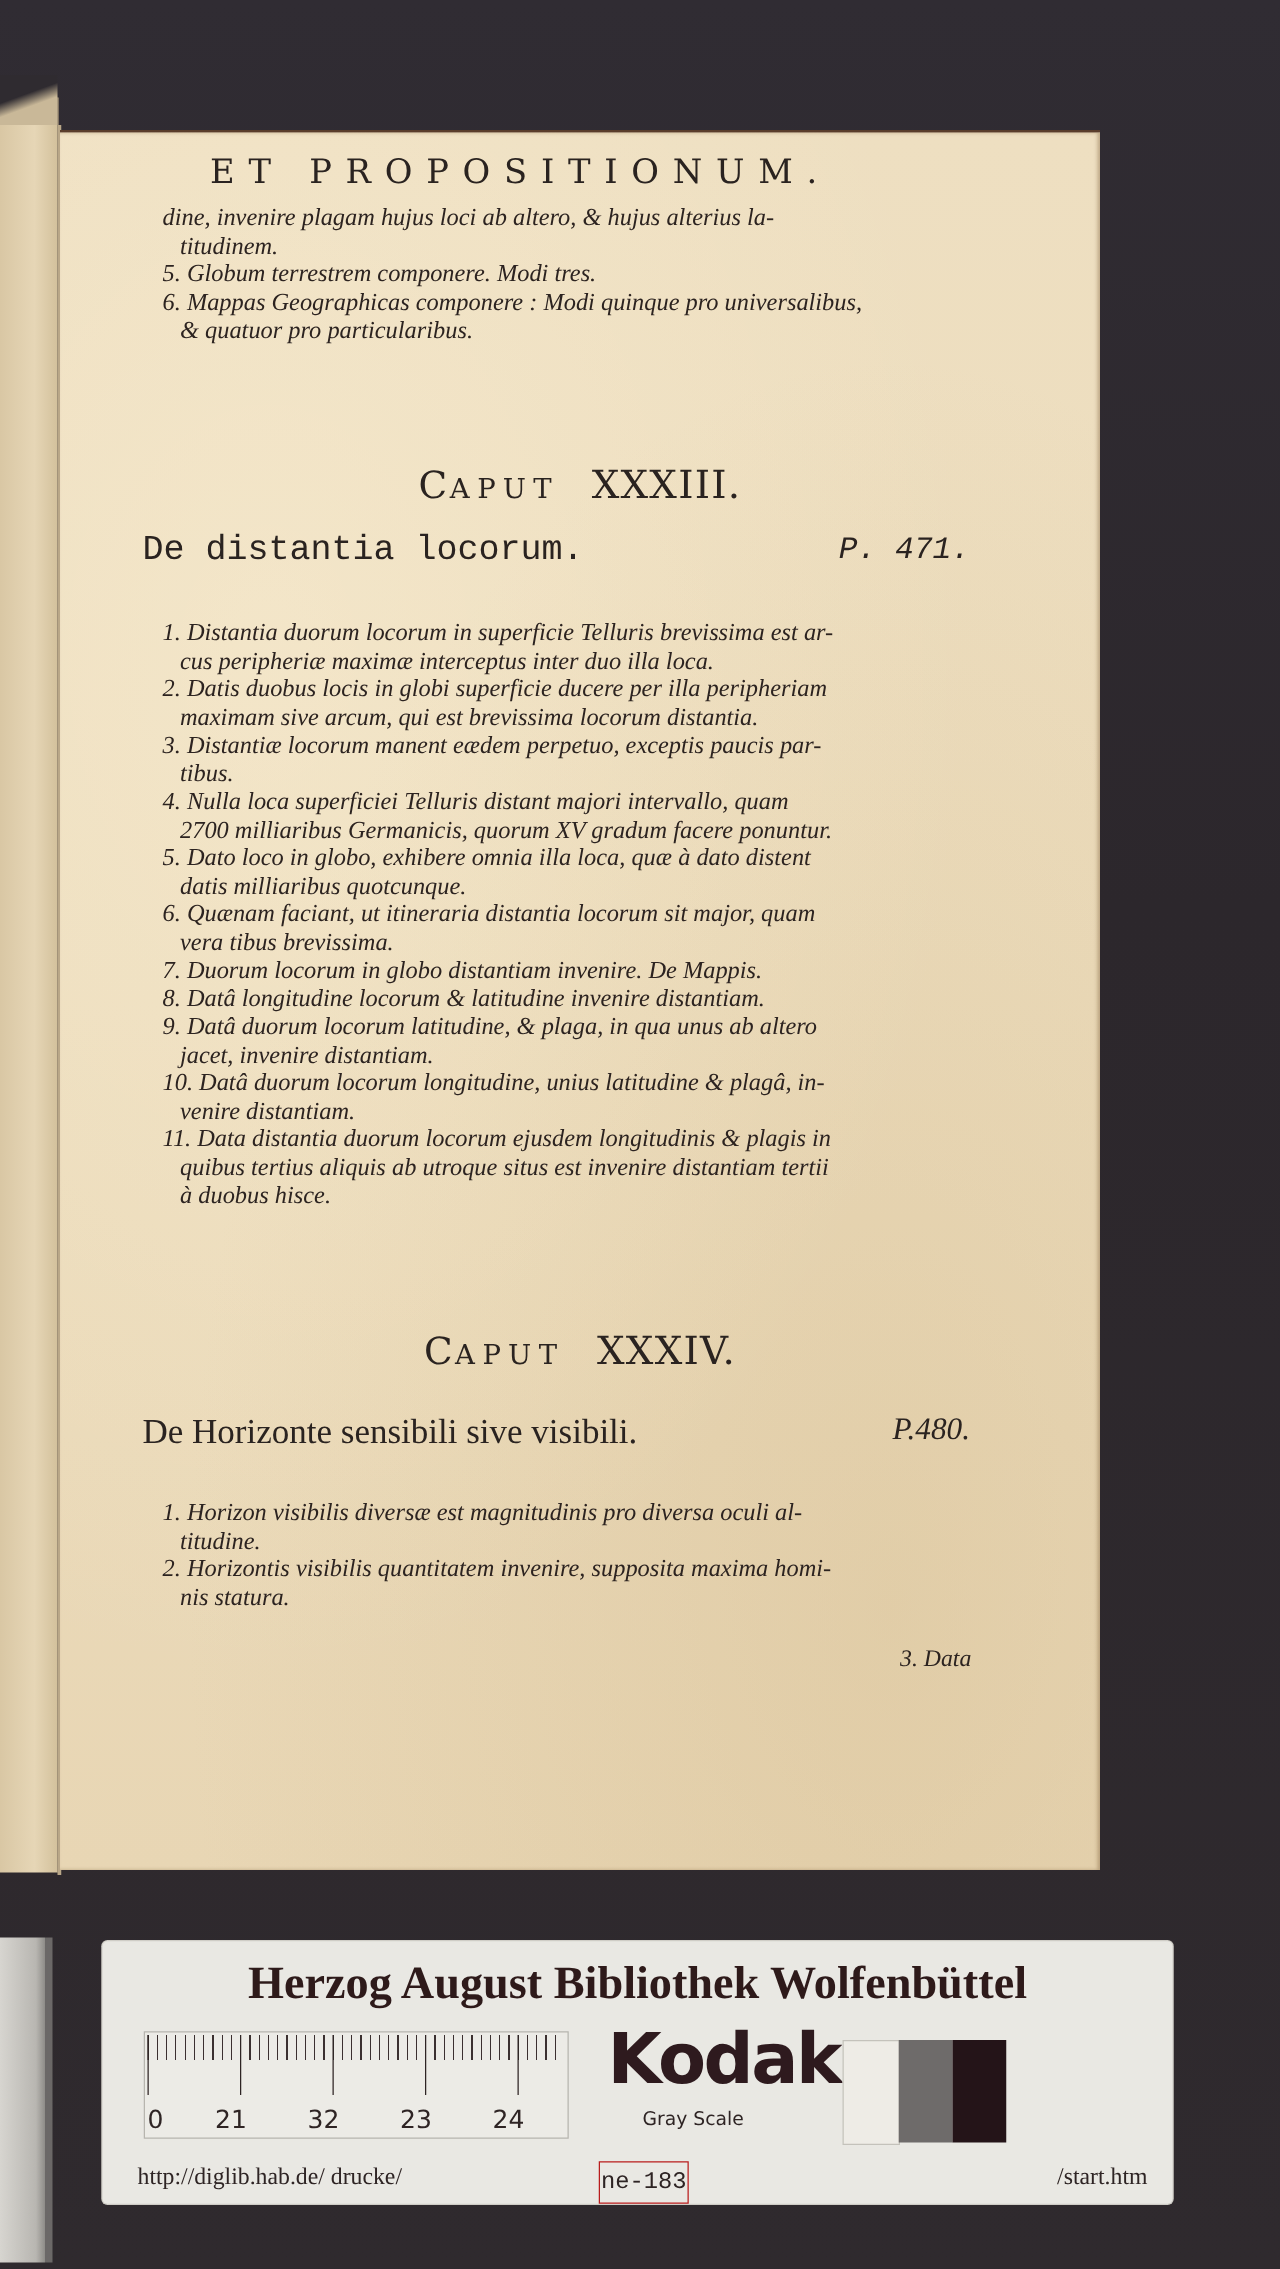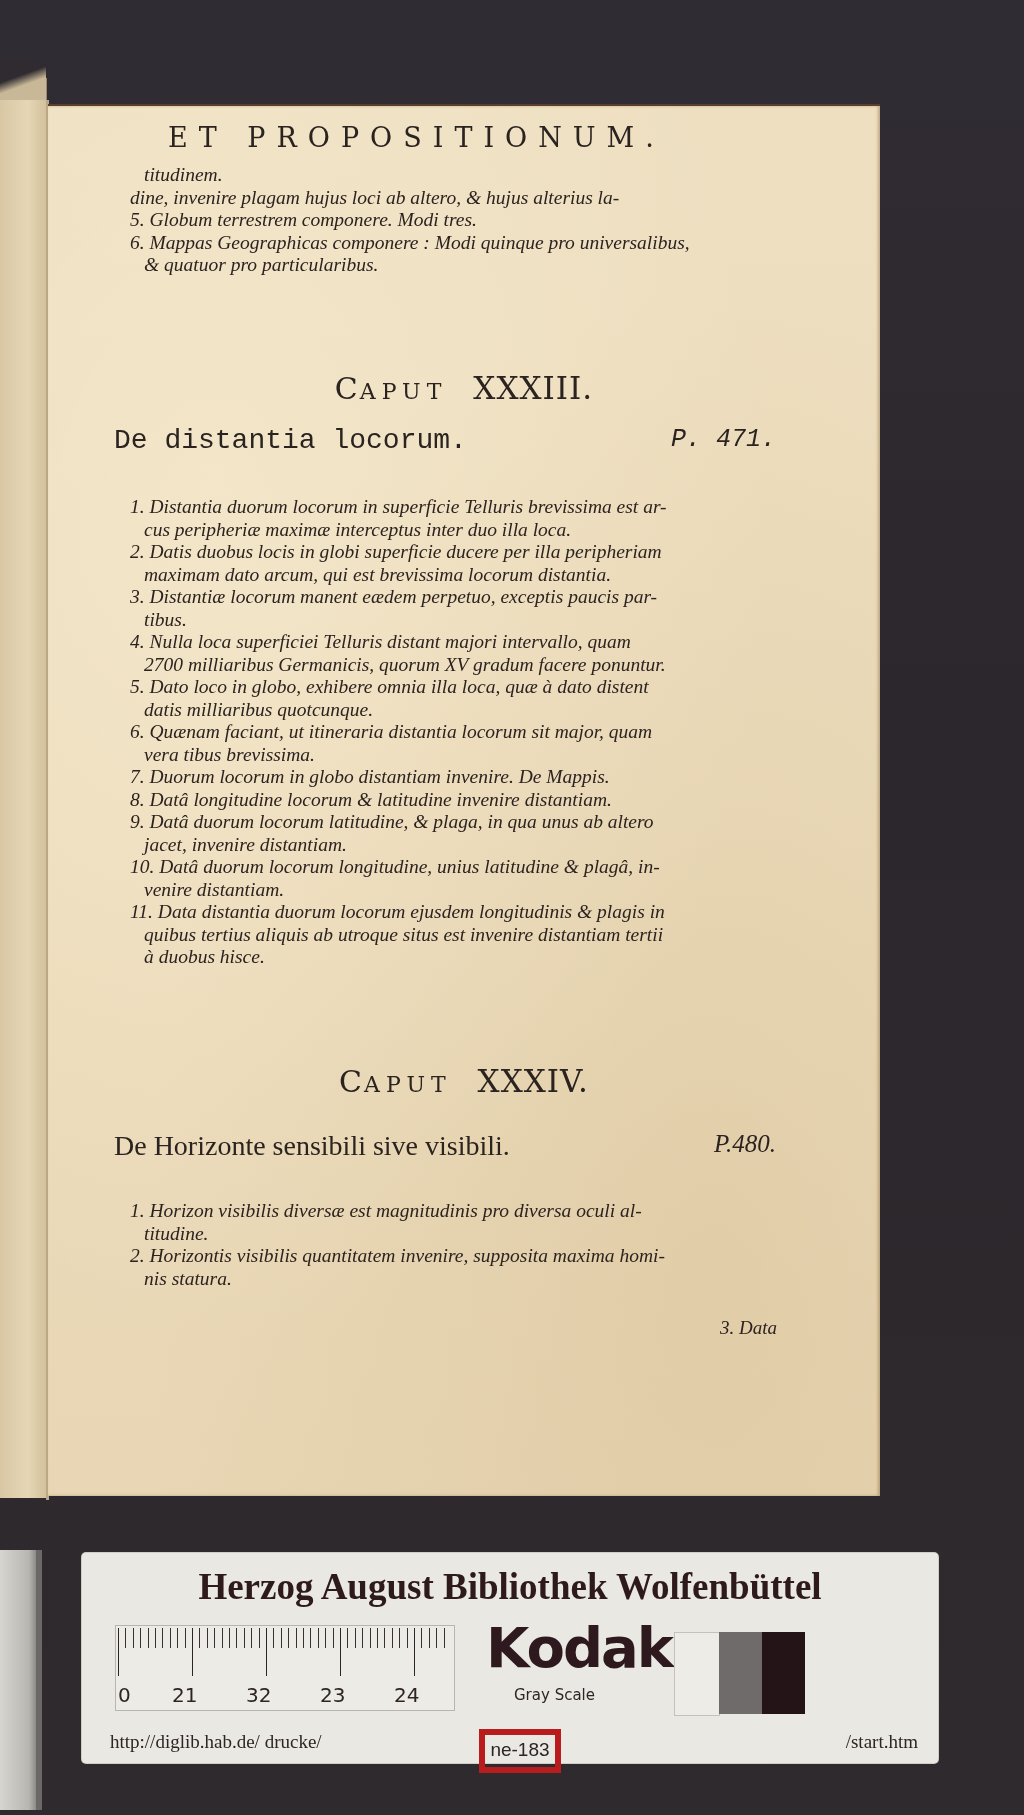--- a/index.html
+++ b/index.html
@@ -113,22 +113,22 @@
     .swatch { position: absolute; top: 79px; height: 82px; }
     .sw-light { left: 592px; width: 44px; background: #eeece6; border: 1px solid #c4c2bb; }
     .sw-mid { left: 637px; width: 43px; background: #6e6b6a; }
     .sw-dark { left: 680px; width: 43px; background: #241418; }
     .url-left {
       position: absolute; left: 28px; top: 178px;
       font-family: "Liberation Serif", serif; font-size: 19px; color: #2e2424;
     }
     .url-mid {
       position: absolute; left: 397px; top: 176px; width: 70px; height: 32px;
-      border: 6px solid #b91c1c; text-align: center; line-height: 30px;
-      font-family: Liberation Sans, sans-serif; font-size: 19px; color: #2e2424;
+      border: 1px solid #b91c1c; text-align: center; line-height: 30px;
+      font-family: Liberation Mono, monospace; font-size: 19px; color: #2e2424;
     }
     .url-right {
       position: absolute; right: 20px; top: 178px;
       font-family: "Liberation Serif", serif; font-size: 19px; color: #2e2424;
     }
   </style>
 </head>
 <body>
 
 <div class="backdrop"></div>
@@ -136,40 +136,40 @@
 <div class="left-stack-corner"></div>
 <div class="left-binding"></div>
 <div class="left-stub"></div>
 
 <div class="page-edge-top"></div>
 <div class="page"></div>
 
 <div class="running-head">ET PROPOSITIONUM.</div>
 
 <div class="text-block" style="top:164px;">
+  <div class="text-line">dine, invenire plagam hujus loci ab altero, &amp; hujus alterius la-</div>
   <div class="text-line indent">titudinem.</div>
-  <div class="text-line">dine, invenire plagam hujus loci ab altero, &amp; hujus alterius la-</div>
   <div class="text-line">5. Globum terrestrem componere.   Modi tres.</div>
   <div class="text-line">6. Mappas Geographicas componere : Modi quinque pro universalibus,</div>
   <div class="text-line indent">&amp; quatuor pro particularibus.</div>
 </div>
 
 <div class="chapter-title" style="top:370px;">
   <span class="caput"><span class="big">C</span><span>APUT</span></span><span class="num">XXXIII.</span>
 </div>
 <div class="section-head" style="top:425px;font-family:Liberation Mono, monospace;">
   <span>De distantia locorum.</span>
   <span class="pg">P. 471.</span>
 </div>
 
 <div class="text-block" style="top:496px;">
   <div class="text-line"><span>1.</span> <span>Distantia duorum locorum  in  superficie Telluris brevissima est ar-</span></div>
   <div class="text-line indent">cus peripheriæ maximæ interceptus inter duo illa loca.</div>
   <div class="text-line"><span>2.</span> <span>Datis duobus locis  in  globi superficie ducere  per  illa  peripheriam</span></div>
-  <div class="text-line indent">maximam  dato arcum,  qui est  brevissima locorum distantia.</div>
+  <div class="text-line indent">maximam  sive arcum,  qui est  brevissima locorum distantia.</div>
   <div class="text-line"><span>3.</span> <span>Distantiæ locorum  manent  eædem  perpetuo,  exceptis  paucis  par-</span></div>
   <div class="text-line indent">tibus.</div>
   <div class="text-line"><span>4.</span> <span>Nulla  loca  superficiei  Telluris  distant  majori  intervallo,  quam</span></div>
   <div class="text-line indent">2700  milliaribus Germanicis,  quorum  XV  gradum facere  ponuntur.</div>
   <div class="text-line"><span>5.</span> <span>Dato loco in  globo,  exhibere omnia illa loca,  quæ  à  dato  distent</span></div>
   <div class="text-line indent">datis milliaribus quotcunque.</div>
   <div class="text-line"><span>6.</span> <span>Quænam faciant,  ut itineraria distantia  locorum  sit major,  quam</span></div>
   <div class="text-line indent">vera  tibus brevissima.</div>
   <div class="text-line"><span>7.</span> <span>Duorum locorum in globo distantiam invenire.   De Mappis.</span></div>
   <div class="text-line"><span>8.</span> <span>Datâ longitudine locorum &amp; latitudine  invenire distantiam.</span></div>

